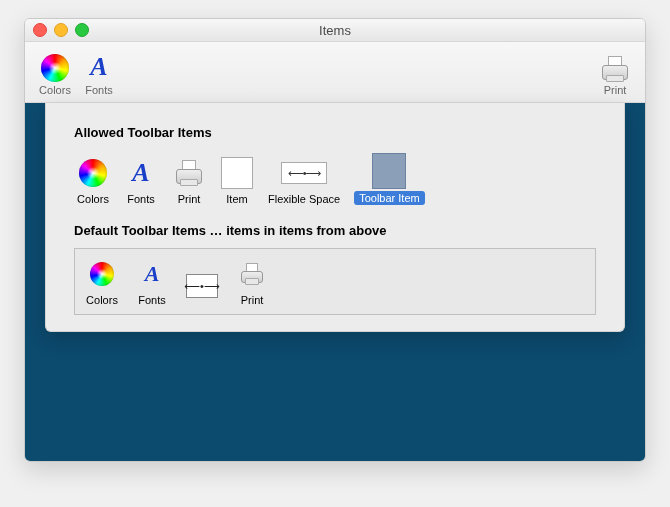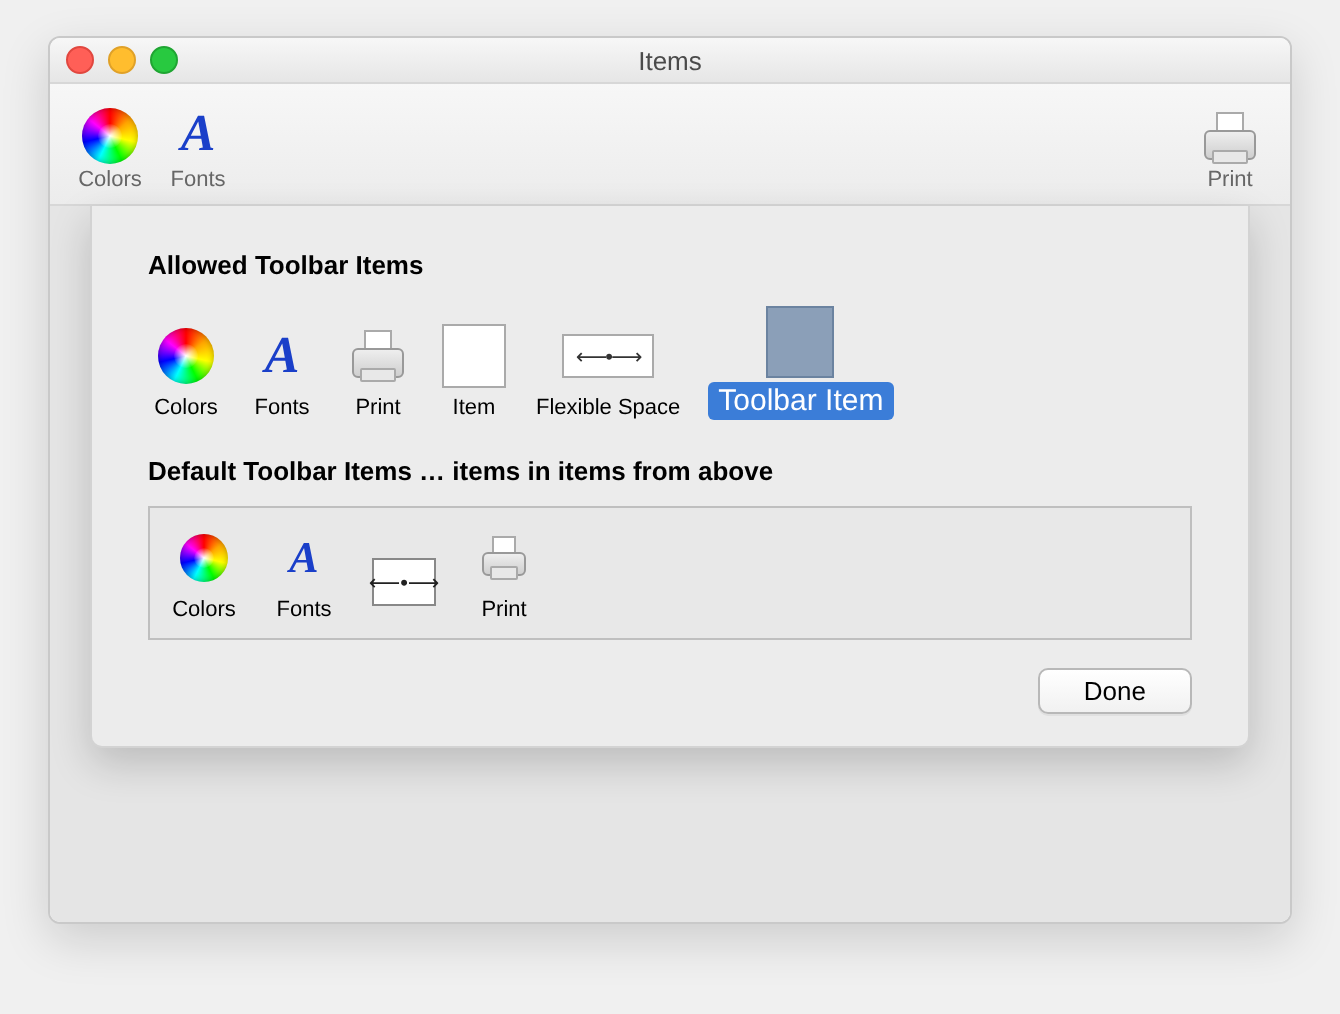--- a/index.html
+++ b/index.html
@@ -52,21 +52,21 @@
     height: 50px;
   }
   .titem {
     display:flex; flex-direction:column; align-items:center;
     min-width:44px; gap:2px; color:#555; font-size:11px;
   }
   .titem .lbl { color:#666; font-size:11px; }
   .spacer { flex:1; }
   .content {
     padding: 0 0 28px 0;
-    background:#e5e5e5;
+    background:#0c4a6e;
     min-height: 330px;
   }
   .sheet {
     margin: 0 20px;
     background: #ececec;
     border:1px solid #d3d3d3;
     border-top:none;
     border-radius: 0 0 6px 6px;
     box-shadow: 0 8px 20px rgba(0,0,0,0.18);
     padding: 22px 28px 16px;
@@ -90,21 +90,21 @@
   .flex-square {
     width:44px; height:20px; border:1px solid #aaa; background:#fff;
     display:flex; align-items:center; justify-content:center;
   }
   .arrow2 { font-size:11px; color:#333; letter-spacing:-1px;}
   .selected-tile .sel-sq {
     width:34px; height:34px; background:#8b9fb8; border:1px solid #6b83a0;
   }
   .selected-tile .sel-lbl {
     background:#3b7dd8; color:#fff; padding:1px 5px; border-radius:3px;
-    font-size:15px;
+    font-size:11px;
   }
   .default-box {
     border:1px solid #bfbfbf; background:#e8e8e8;
     padding:10px 10px 8px; display:flex; gap:16px; align-items:flex-end;
   }
   .btnrow { display:flex; justify-content:flex-end; margin-top:14px;}
   .done-btn {
     background:linear-gradient(#fff,#f1f1f1);
     border:1px solid #b8b8b8; border-radius:5px;
     padding:3px 22px; font-size:13px; color:#000;
@@ -263,20 +263,17 @@
               <div class="printer sm">
                 <div class="paper"></div>
                 <div class="body"></div>
                 <div class="tray"></div>
               </div>
             </div>
           <div>Print</div>
         </div>
       </div>
 
-      <div class="btnrow">
-        <button class="done-btn">Done</button>
-      </div>
 
     </div>
   </div>
 
 </div>
 
 </body></html>

